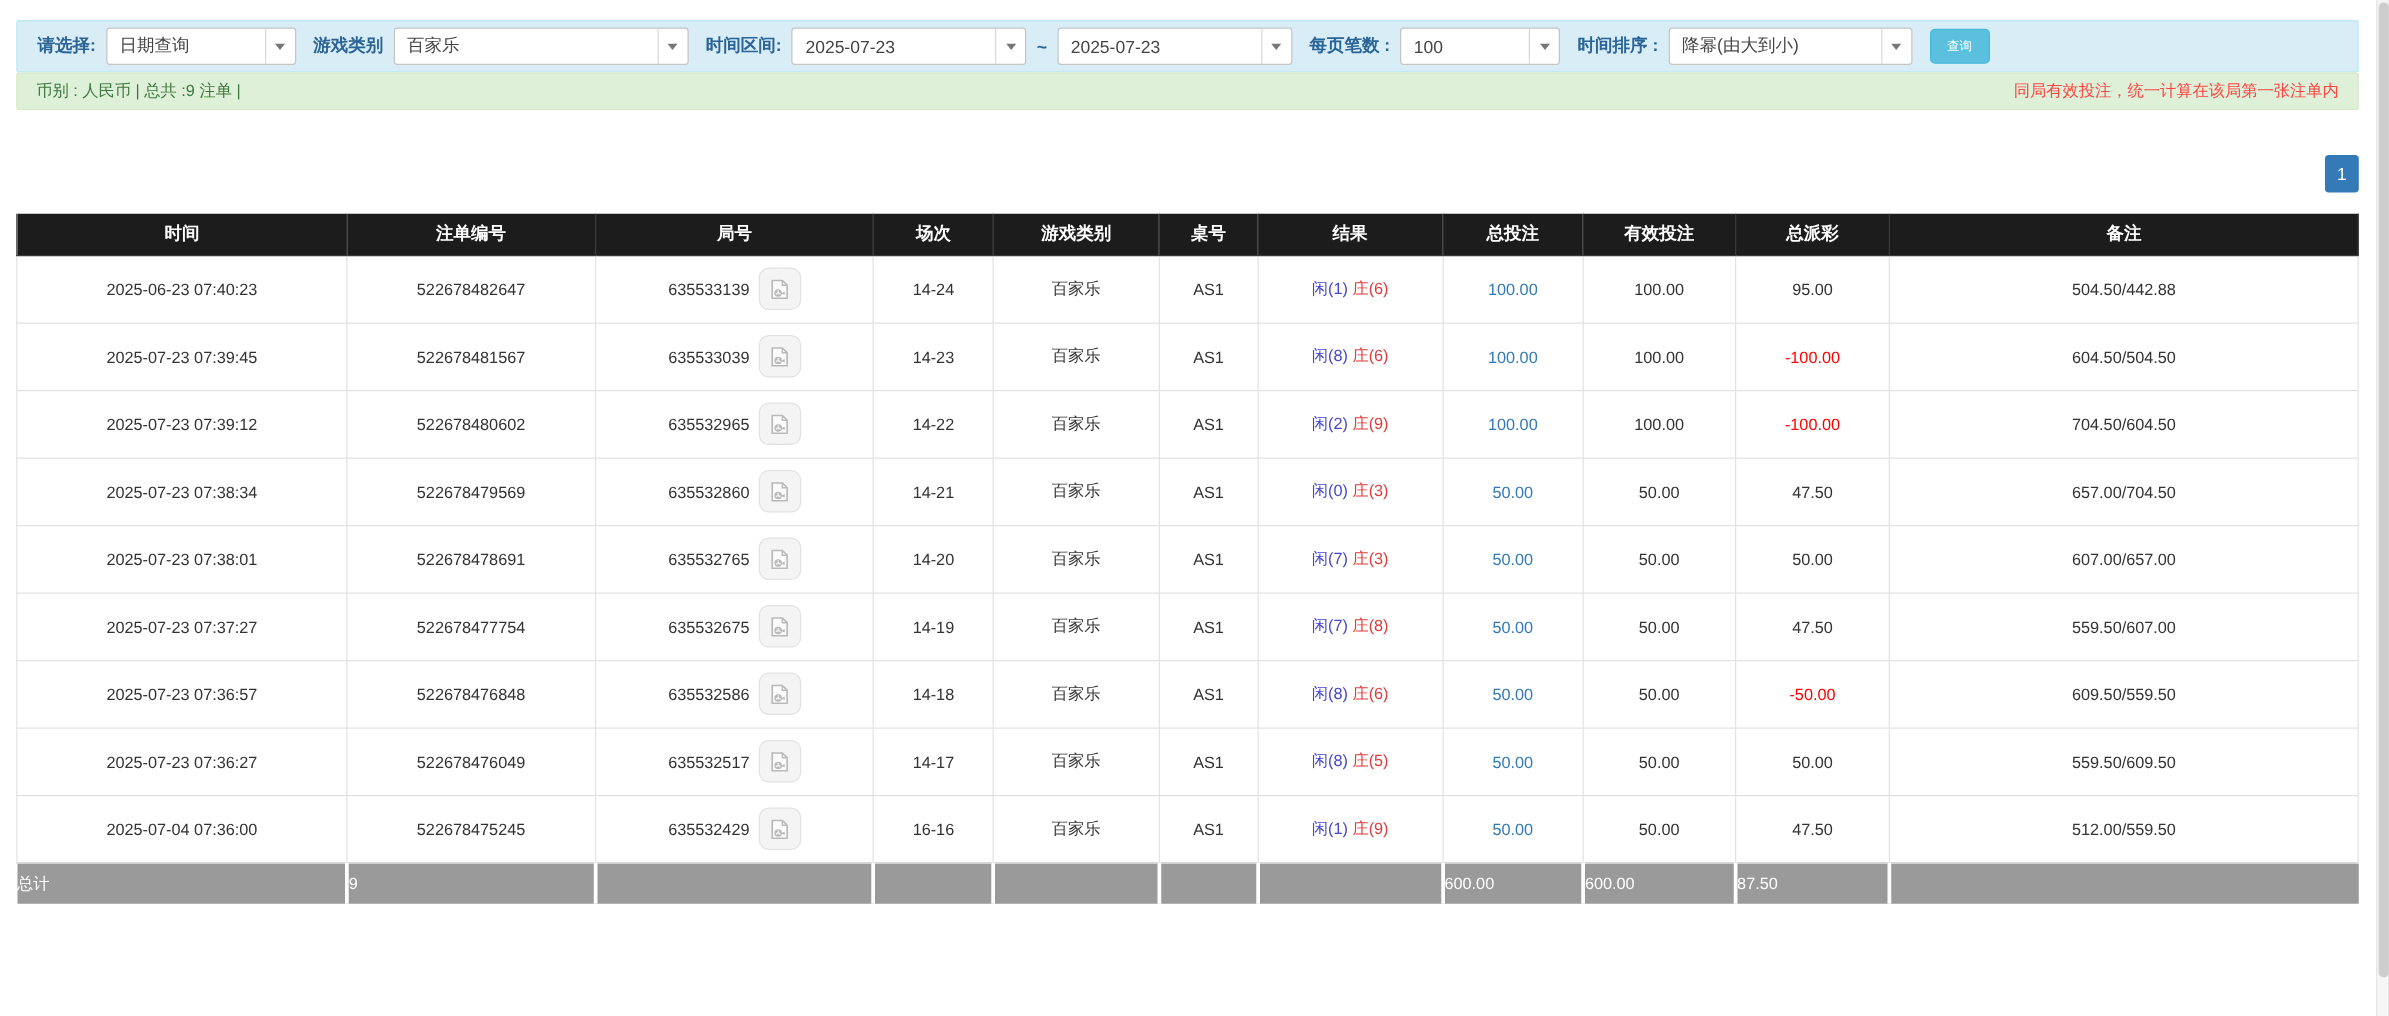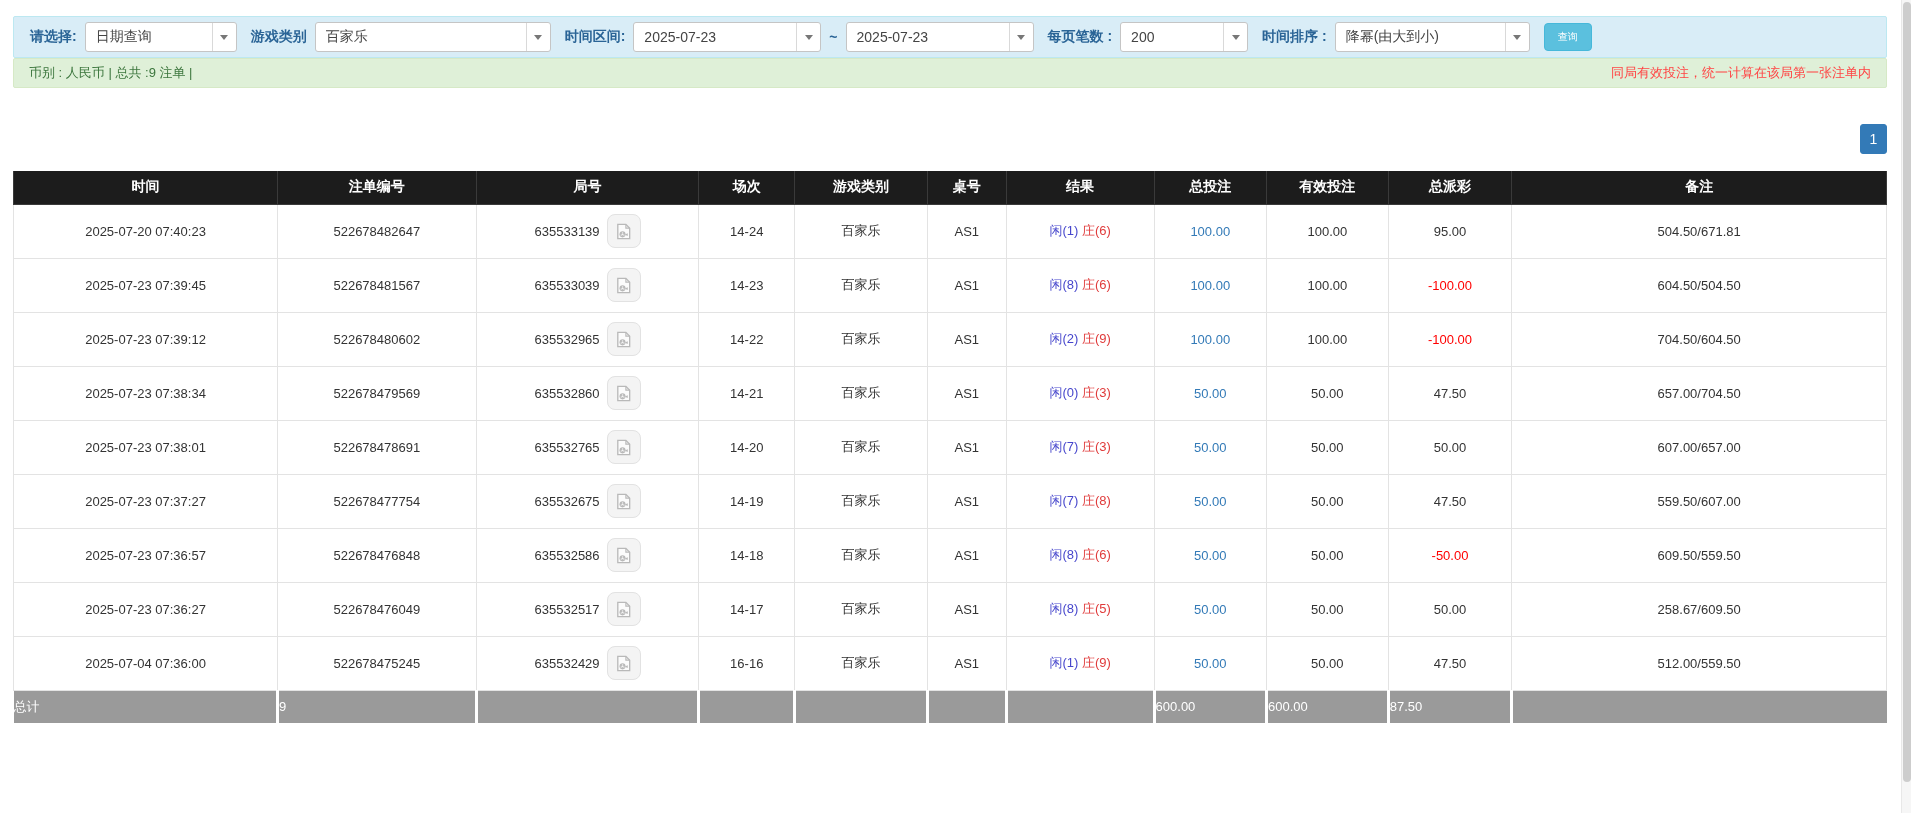--- a/index.html
+++ b/index.html
@@ -104,21 +104,21 @@
     <span class="tilde">~</span>
     <div class="dropdown" style="width:188px">
       <span class="dd-value">2025-07-23</span>
       <span class="dd-caret">
           <i></i>
         </span>
     </div>
 
     <span class="f-label">每页笔数 :</span>
     <div class="dropdown" style="width:128px">
-      <span class="dd-value">200</span>
+      <span class="dd-value">100</span>
       <span class="dd-caret">
           <i></i>
         </span>
     </div>
 
     <span class="f-label">时间排序 :</span>
     <div class="dropdown" style="width:195px">
       <span class="dd-value">降幂(由大到小)</span>
       <span class="dd-caret">
           <i></i>
@@ -162,21 +162,21 @@
         <th>结果</th>
         <th>总投注</th>
         <th>有效投注</th>
         <th>总派彩</th>
         <th>备注</th>
       </tr>
     </thead>
     <tbody>
 
     <tr>
-    <td>2025-07-20 07:40:23</td>
+    <td>2025-06-23 07:40:23</td>
     <td>522678482647</td>
     <td>
       <div class="round-cell">
         <span>635533139</span>
         <span class="video-btn">
           <svg width="19" height="19" viewBox="0 0 20 20" fill="none">
             <path d="M4 2.5 H12.5 L16.5 6.5 V17.5 H4 Z" stroke="#b9b9b9" stroke-width="1.4" fill="#fbfbfb"></path>
             <path d="M12.5 2.5 V6.5 H16.5" stroke="#b9b9b9" stroke-width="1.2" fill="none"></path>
             <circle cx="9" cy="13" r="3.2" fill="#b9b9b9"></circle>
             <circle cx="9" cy="13" r="1" fill="#f4f4f4"></circle>
@@ -193,21 +193,21 @@
     <td>AS1</td>
     <td>
       <span class="player">闲(1)</span>
       <span class="banker">庄(6)</span>
     </td>
     <td>
       <a class="bet-link">100.00</a>
     </td>
     <td>100.00</td>
     <td class="payout">95.00</td>
-    <td>504.50/671.81</td>
+    <td>504.50/442.88</td>
   </tr>
         <tr>
     <td>2025-07-23 07:39:45</td>
     <td>522678481567</td>
     <td>
       <div class="round-cell">
         <span>635533039</span>
         <span class="video-btn">
           <svg width="19" height="19" viewBox="0 0 20 20" fill="none">
             <path d="M4 2.5 H12.5 L16.5 6.5 V17.5 H4 Z" stroke="#b9b9b9" stroke-width="1.4" fill="#fbfbfb"></path>
@@ -431,21 +431,21 @@
     <td>AS1</td>
     <td>
       <span class="player">闲(8)</span>
       <span class="banker">庄(5)</span>
     </td>
     <td>
       <a class="bet-link">50.00</a>
     </td>
     <td>50.00</td>
     <td class="payout">50.00</td>
-    <td>258.67/609.50</td>
+    <td>559.50/609.50</td>
   </tr>
         <tr>
     <td>2025-07-04 07:36:00</td>
     <td>522678475245</td>
     <td>
       <div class="round-cell">
         <span>635532429</span>
         <span class="video-btn">
           <svg width="19" height="19" viewBox="0 0 20 20" fill="none">
             <path d="M4 2.5 H12.5 L16.5 6.5 V17.5 H4 Z" stroke="#b9b9b9" stroke-width="1.4" fill="#fbfbfb"></path>

